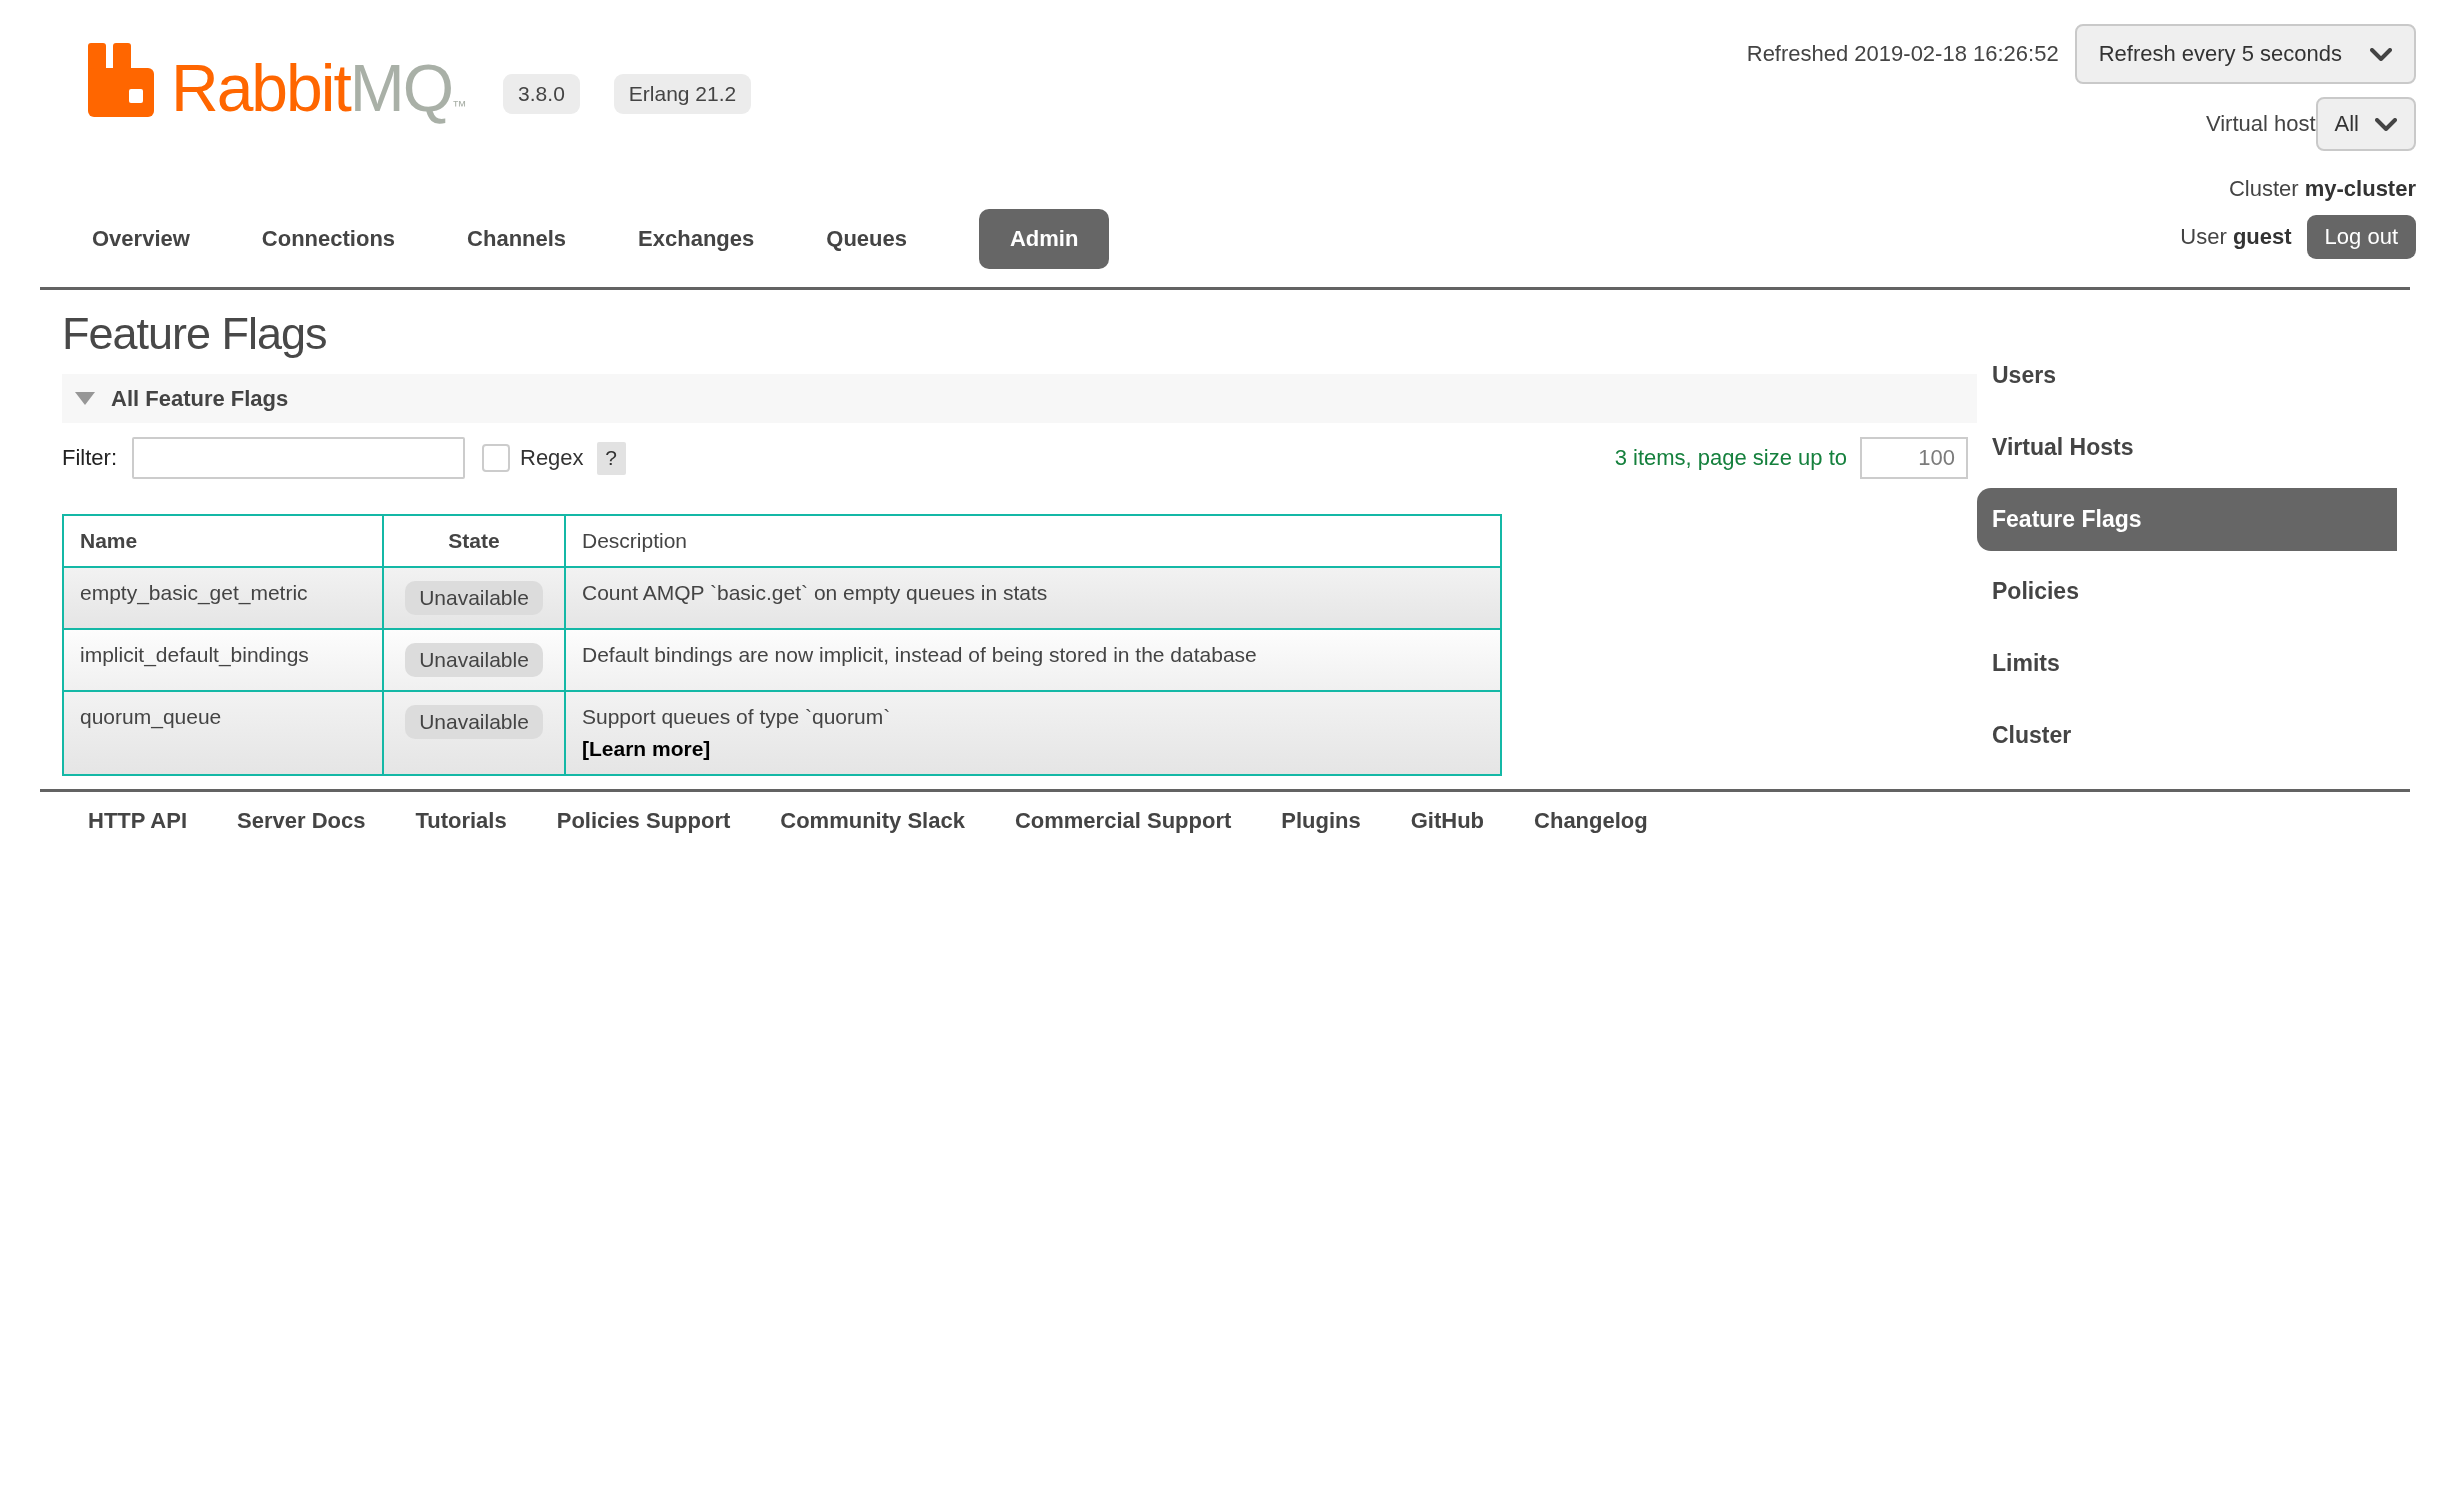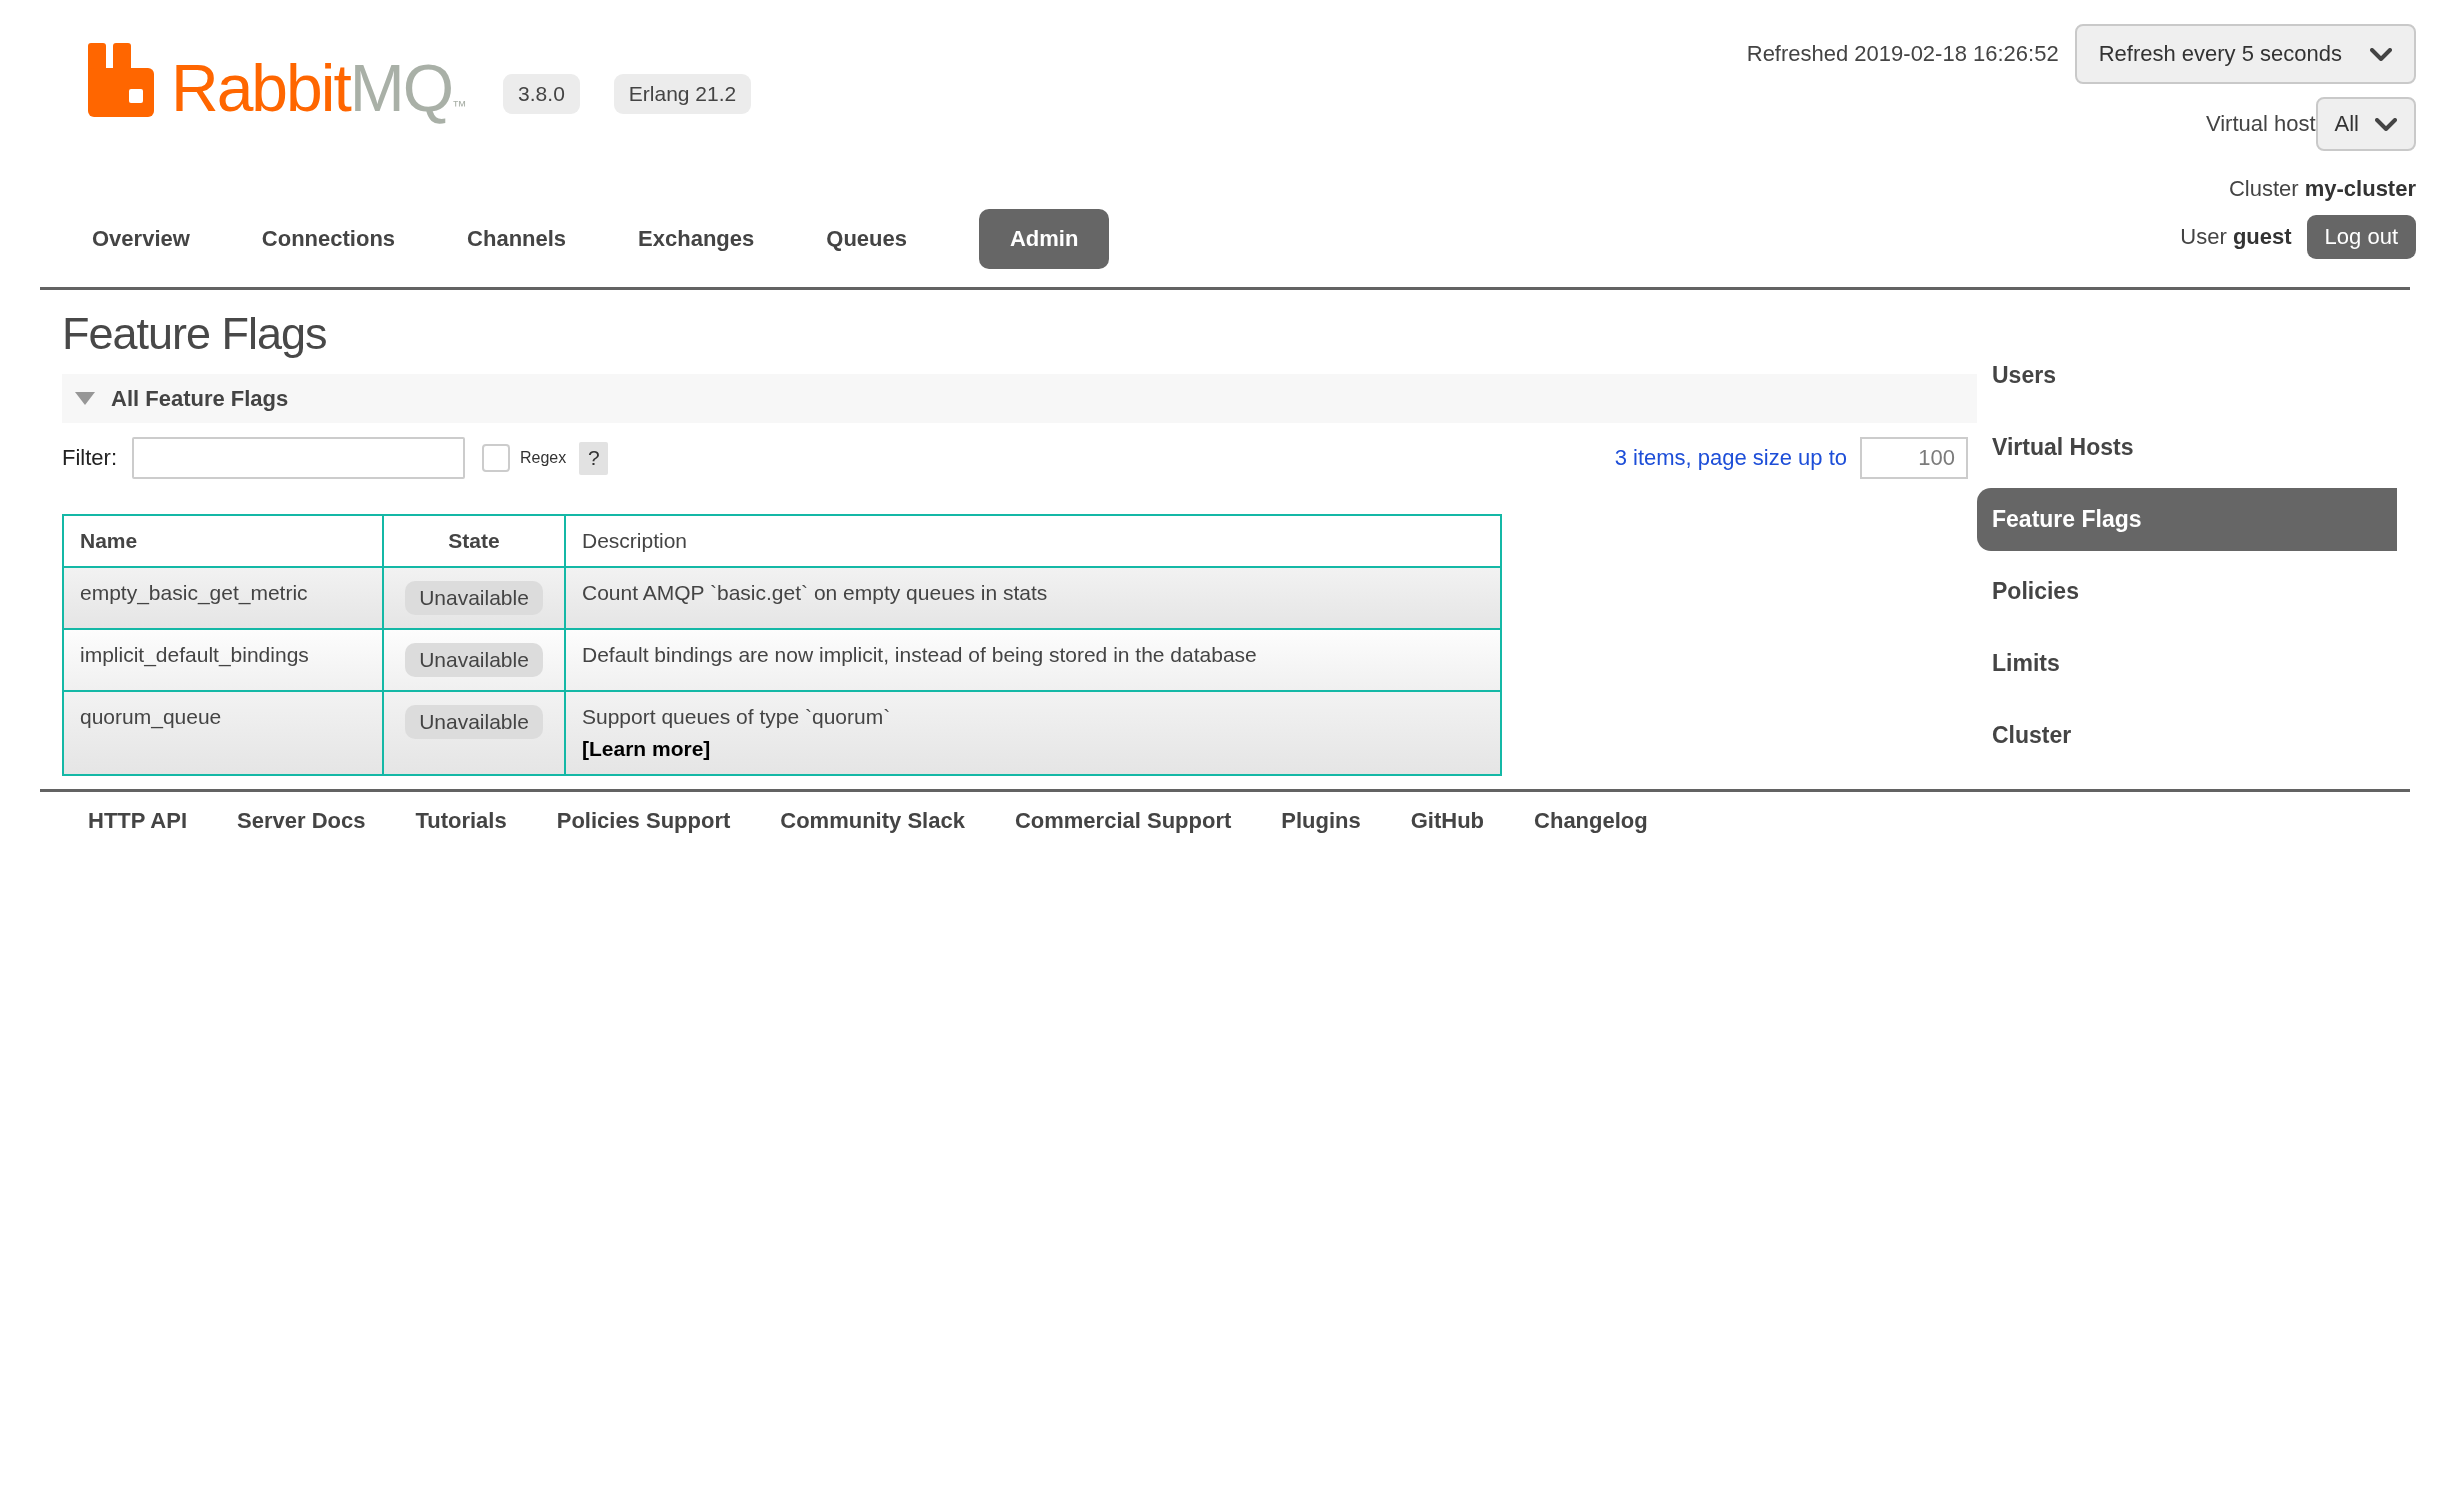--- a/index.html
+++ b/index.html
@@ -47,25 +47,25 @@
   .tri-down { width:0; height:0; border-left:10px solid transparent; border-right:10px solid transparent;
               border-top:13px solid #979797; margin-right:16px; }
   .section-title { font-size:22px; font-weight:bold; color:#444; }
 
   .filter-bar { margin-top:13px; display:flex; align-items:center; height:44px; }
   .filter-label { font-size:22px; color:#222; }
   .filter-input { width:333px; height:42px; border:2px solid #ccc; border-radius:2px; margin-left:15px;
                   font-size:21px; font-family:inherit; padding:0 10px; color:#444; }
   .regex-check { width:28px; height:28px; border:2px solid #ccc; border-radius:4px; background:#fff;
                  margin-left:17px; cursor:pointer; }
-  .regex-label { font-size:16px; margin-left:10px; color:#333; }
+  .regex-label { font-size:22px; margin-left:10px; color:#333; }
   .help-q { margin-left:13px; width:29px; height:33px; background:#e2e2e2; border-radius:2px;
             display:flex; align-items:center; justify-content:center; font-size:21px; color:#333; cursor:pointer; }
   .pager { margin-left:auto; margin-right:9px; display:flex; align-items:center; gap:13px; }
-  .pager-text { font-size:22px; color:#1d4ed8; }
+  .pager-text { font-size:22px; color:#15803d; }
   .pagesize-input { width:108px; height:42px; border:2px solid #ccc; font-size:22px; font-family:inherit;
                     color:#7b7b7b; text-align:right; padding-right:11px; }
 
   
   table.list { margin-top:34px; border-collapse:collapse; table-layout:fixed; width:1438px; }
   table.list th, table.list td { border:2px solid #14b8a6; font-size:21px; color:#444;
                                  padding:13px 16px; text-align:left; vertical-align:top; }
   table.list th { background:#fff; font-weight:bold; }
   table.list th.c-desc { font-weight:normal; }
   table.list th.c-state, table.list td.c-state { text-align:center; }

